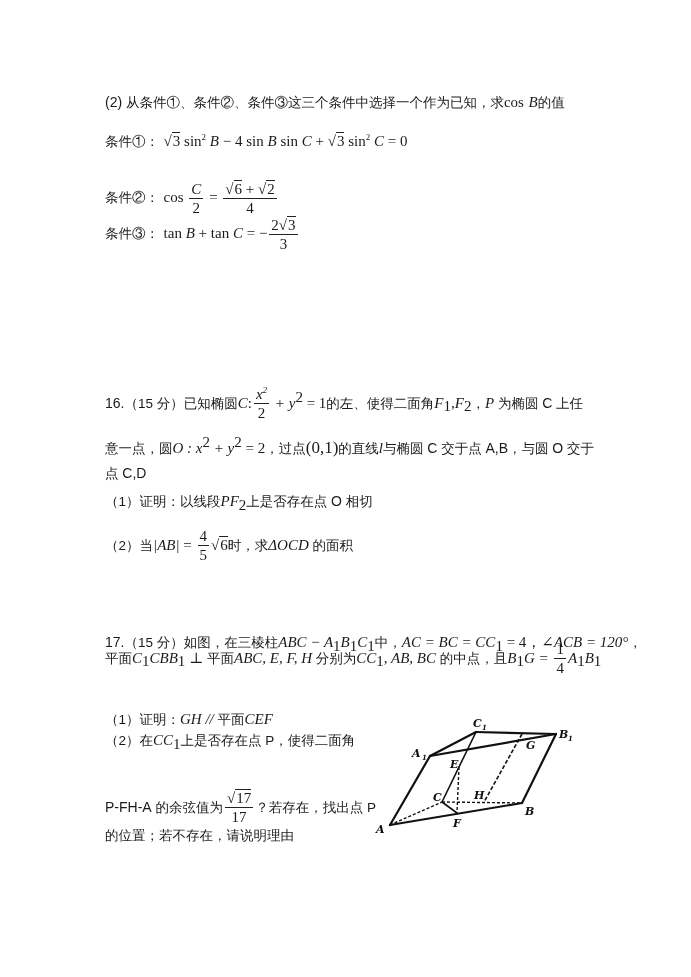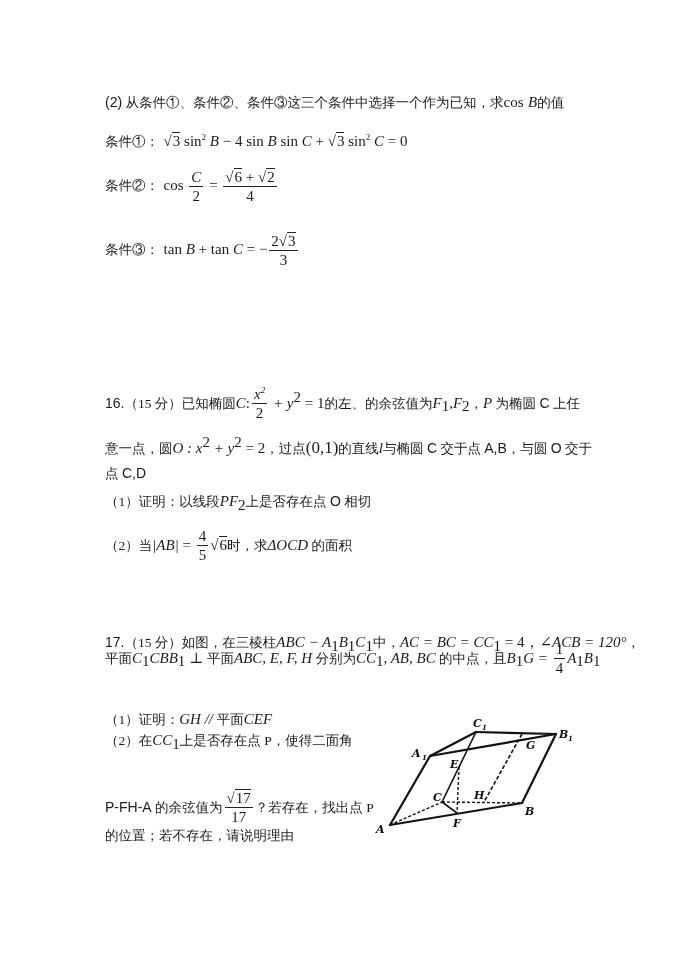--- a/index.html
+++ b/index.html
@@ -1,19 +1,19 @@
 <!DOCTYPE html>
 <html><head>
 <meta charset="utf-8">
 <style>
   html, body { margin: 0; padding: 0; background: #ffffff; }
   body { width: 691px; height: 977px; position: relative; overflow: hidden;
          font-family: "DejaVu Serif", serif; color: #1a1a1a; }
   .line { position: absolute; left: 105px; font-size: 14.5px; line-height: 20px; white-space: nowrap; }
-  .cjk { font-family: Liberation Serif, serif; font-size: 13.5px; margin-top: 40px; }
+  .cjk { font-family: Liberation Sans, sans-serif; font-size: 13.5px; margin-top: 40px; }
   .sans { font-family: "Liberation Sans", sans-serif; font-size: 14px; }
   .m { font-family: "Liberation Serif", "DejaVu Serif", serif; font-size: 15px; }
   .i { font-style: italic; }
   sup, sub { font-size: 9px; line-height: 0; }
   .frac { display: inline-flex; flex-direction: column; align-items: center; vertical-align: middle; margin: 0 2px; }
   .frac .num { border-bottom: 1px solid #222; padding: 0 2px; line-height: 18px; }
   .frac .den { line-height: 18px; }
   .sqrt { border-top: 1px solid #222; padding-left: 1px; }
   .rad::before { content: "√"; }
   svg text { font-family: "DejaVu Serif", serif; font-weight: bold; font-style: italic; }
@@ -25,49 +25,49 @@
   <span class="sans">(2)</span><span class="cjk"> 从条件①、条件②、条件③这三个条件中选择一个作为已知，求</span><span class="m">cos</span> <span class="m i">B</span><span class="cjk">的值</span>
 </div>
 
 <div class="line" style="top:131px;">
   <span class="cjk">条件①：</span>
   <span class="m">
     <span class="rad"></span><span class="sqrt">3</span> <span>sin</span><sup>2</sup> <span class="i">B</span><span> − 4 sin </span><span class="i">B</span><span> sin </span><span class="i">C</span><span> + </span><span class="rad"></span><span class="sqrt">3</span><span> sin</span><sup>2</sup> <span class="i">C</span><span> = 0</span>
   </span>
 </div>
 
-<div class="line" style="top:168px;">
+<div class="line" style="top:180px;">
   <span class="cjk">条件②：</span>
   <span class="m">
     <span>cos</span>
     <span class="frac">
         <span class="num i">C</span>
         <span class="den">2</span>
       </span><span> = </span><span class="frac">
         <span class="num"><span class="rad"></span><span class="sqrt">6</span><span> + </span><span class="rad"></span><span class="sqrt">2</span></span>
         <span class="den">4</span>
       </span>
   </span>
 </div>
 
-<div class="line" style="top:232px;">
+<div class="line" style="top:216px;">
   <span class="cjk">条件③：</span>
   <span class="m">
     <span>tan </span><span class="i">B</span><span> + tan </span><span class="i">C</span><span> = −</span><span class="frac">
         <span class="num"><span>2</span><span class="rad"></span><span class="sqrt">3</span></span>
         <span class="den">3</span>
       </span>
   </span>
 </div>
 
 <div class="line" style="top:385px;">
   <span class="sans">16.</span><span class="cjk">（15 分）</span><span class="cjk">已知椭圆</span><span class="m i">C</span><span class="m">:</span><span class="frac m">
       <span class="num i"><span>x</span><sup>2</sup></span>
       <span class="den">2</span>
-    </span><span class="m i"> + y</span><sup class="m">2</sup><span class="m"> = 1</span><span class="cjk">的左、的余弦值为</span><span class="m i">F</span><sub class="m">1</sub><span class="m">,</span><span class="m i">F</span><sub class="m">2</sub><span class="cjk">，</span><span class="m i">P</span><span class="cjk"> 为椭圆 </span><span class="sans">C</span><span class="cjk"> 上任</span>
+    </span><span class="m i"> + y</span><sup class="m">2</sup><span class="m"> = 1</span><span class="cjk">的左、使得二面角</span><span class="m i">F</span><sub class="m">1</sub><span class="m">,</span><span class="m i">F</span><sub class="m">2</sub><span class="cjk">，</span><span class="m i">P</span><span class="cjk"> 为椭圆 </span><span class="sans">C</span><span class="cjk"> 上任</span>
 </div>
 
 <div class="line" style="top:438px;">
   <span class="cjk">意一点，圆</span><span class="m i">O</span><span class="m i"> : x</span><sup class="m">2</sup><span class="m i"> + y</span><sup class="m">2</sup><span class="m"> = 2</span><span class="cjk">，过点</span><span class="m" style="font-size:17px">(0,1)</span><span class="cjk">的直线</span><span class="m i">l</span><span class="cjk">与椭圆 </span><span class="sans">C</span><span class="cjk"> 交于点 </span><span class="sans">A,B</span><span class="cjk">，与圆 </span><span class="sans">O</span><span class="cjk"> 交于</span>
 </div>
 
 <div class="line" style="top:463px;text-align:center;">
   <span class="cjk">点 </span><span class="sans">C,D</span>
 </div>
 

